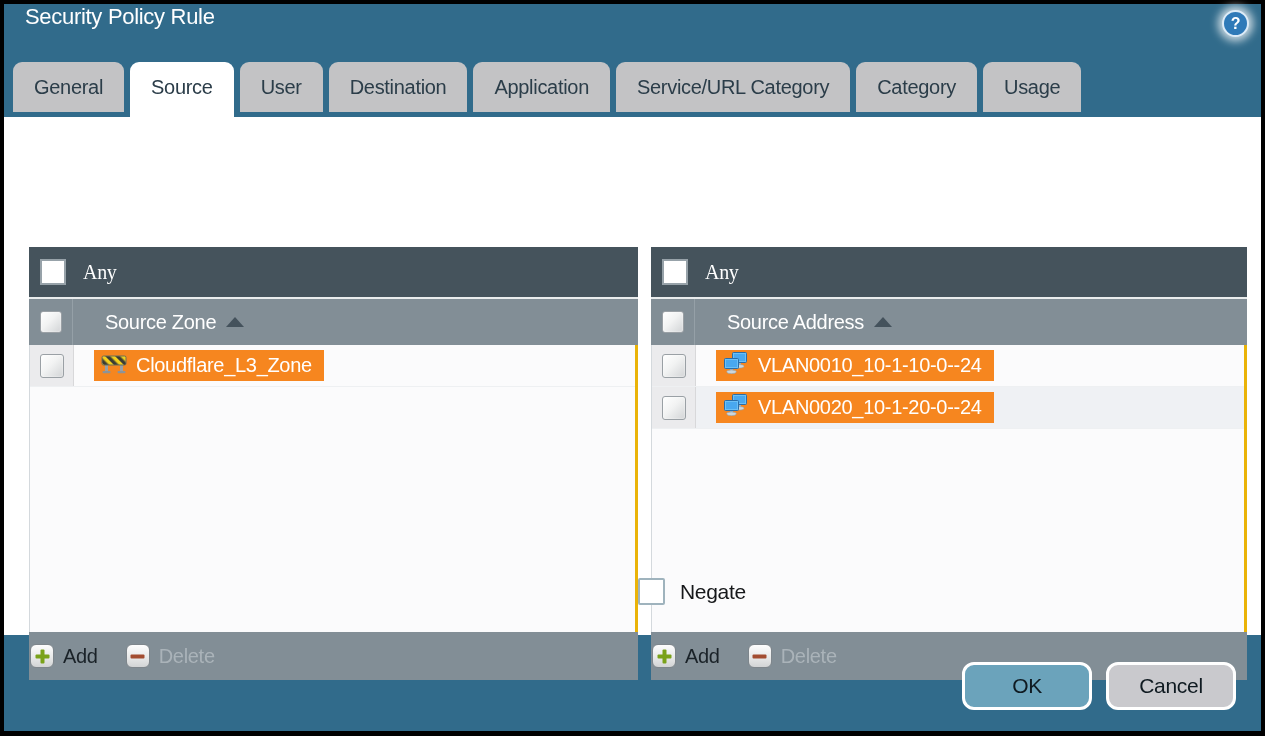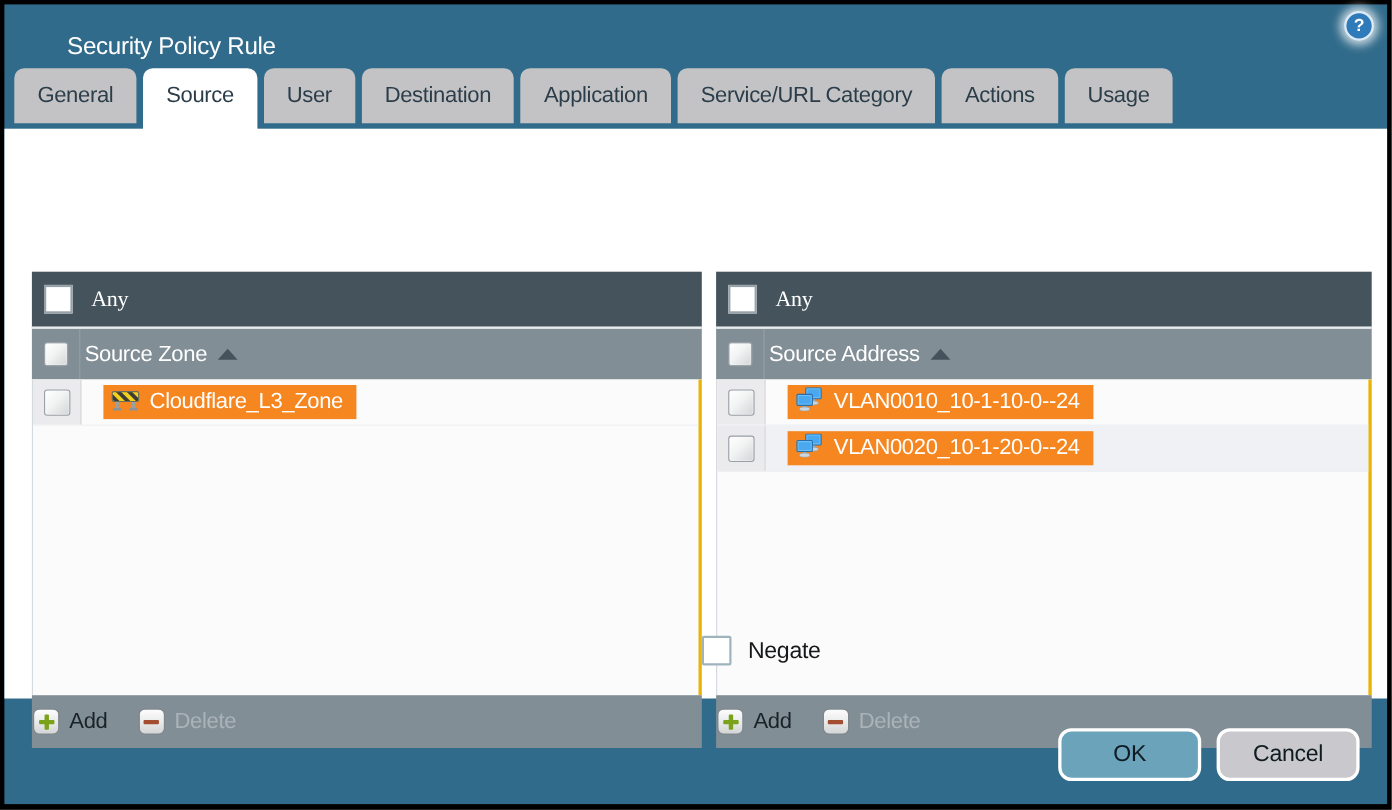--- a/index.html
+++ b/index.html
@@ -11,24 +11,23 @@
     letter-spacing: -0.3px;
   }
   .window {
     position: absolute;
     top: 4px; left: 4px; right: 4px; bottom: 5px;
     background: #316b8b;
   }
   
   .titlebar {
     position: absolute; top: 4px; left: 4px; right: 4px; height: 75px;
-    display: flex; align-items: center;
+    display: flex; align-items: flex-start;
     color: #fff; font-size: 22px;
     padding-left: 21px;
-    margin-left: 36px;
   }
   .help {
     position: absolute; top: 10px; right: 16px;
     width: 27px; height: 27px; border-radius: 50%;
     background: #2f7ab8;
     border: 2px solid #dcebf7;
     box-shadow: 0 0 9px 4px rgba(255,255,255,0.75);
     color: #fff; font-size: 16px; font-weight: bold;
     display: flex; align-items: center; justify-content: center;
     cursor: pointer;
@@ -96,21 +95,21 @@
     flex: none;
   }
   .col-header .cb-col { border-right: 1px solid #95a0a7; }
   .cb-3d {
     width: 22px; height: 22px;
     border: 1px solid #9aa0a5; border-radius: 3px;
     background: linear-gradient(135deg, #ffffff 0%, #f2f3f3 45%, #d2d4d6 100%);
     box-shadow: inset 0 0 2px rgba(255,255,255,0.9);
     cursor: pointer;
   }
-  .col-title { margin-left: 4px; margin-right: 10px; }
+  .col-title { margin-left: 32px; margin-right: 10px; }
   .sort-up {
     width: 0; height: 0;
     border-left: 9px solid transparent;
     border-right: 9px solid transparent;
     border-bottom: 10px solid #44525c;
   }
   .rows {
     flex: 1;
     background: #fbfbfc;
     border-left: 1px solid #d4d9dd;
@@ -196,21 +195,21 @@
   <span>?</span>
 </div>
 
 <div class="tabs">
   <div class="tab">General</div>
   <div class="tab active">Source</div>
   <div class="tab">User</div>
   <div class="tab">Destination</div>
   <div class="tab">Application</div>
   <div class="tab">Service/URL Category</div>
-  <div class="tab">Actions</div>
+  <div class="tab">Category</div>
   <div class="tab">Usage</div>
 </div>
 
 <div class="content">
 
   <div class="panel left">
     <div class="any-header">
       <div class="cb-any"></div>
       <span class="any-label">Any</span>
     </div>

